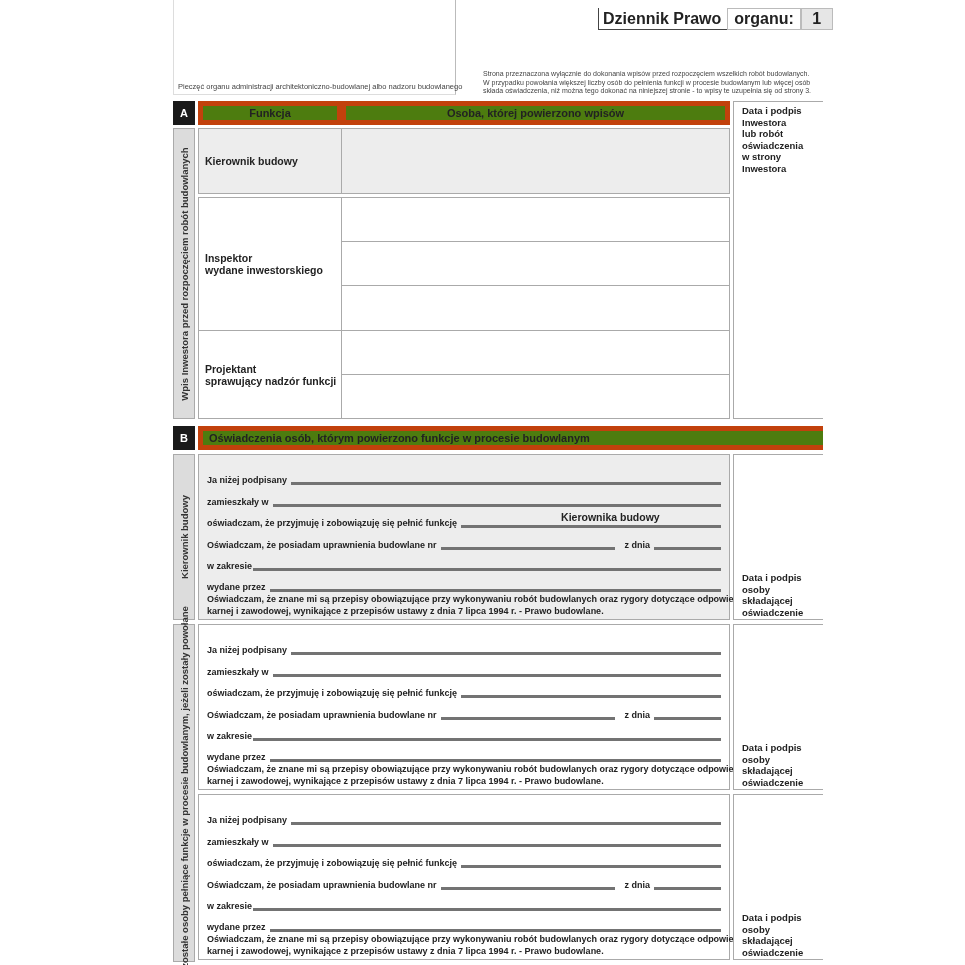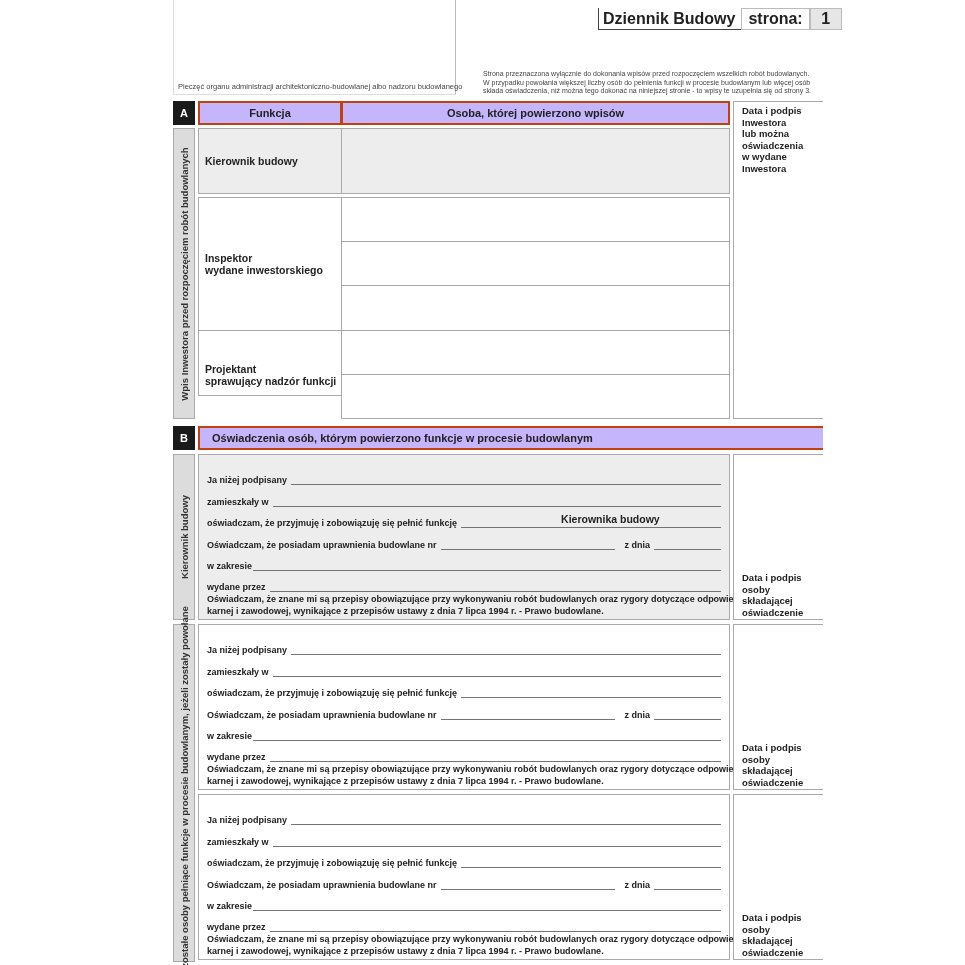--- a/index.html
+++ b/index.html
@@ -19,72 +19,72 @@
   .strona { font-weight: bold; font-size: 16px; line-height: 20px; padding: 0 6px;
             border: 1px solid #bbb; background: #fff; }
   .page-num { font-weight: bold; font-size: 16px; line-height: 20px; width: 30px; text-align: center;
               border: 1px solid #bbb; background: #e6e6e6; }
   .notice { left: 483px; top: 70px; width: 340px; font-size: 7px; line-height: 8.6px; color: #444; white-space: nowrap; }
 
   
   .badge { width: 22px; height: 24px; background: #1a1a1a; color: #fff; font-weight: bold; font-size: 11px;
            display: flex; align-items: center; justify-content: center; }
 
-  .gray-cell { background: #c4b5fd; border: 2px solid #c2410c; }
+  .gray-cell { background: #4d7c0f; border: 5px solid #c2410c; }
   .light-cell { background: #ededed; border: 1px solid #aaa; }
   .white-cell { background: #fff; border: 1px solid #aaa; }
 
   .hdr-text { font-weight: bold; font-size: 11px; display: flex; align-items: center; justify-content: center; color: #222; }
 
   .side-label { background: #dcdcdc; border: 1px solid #aaa; }
   .side-label span { position: absolute; left: 50%; top: 50%; transform: translate(-50%,-50%) rotate(-90deg);
                      white-space: nowrap; font-weight: bold; font-size: 9.5px; color: #333; }
 
   .func-label { font-weight: bold; font-size: 10.5px; line-height: 12px; color: #222; }
 
   .sig-text { font-weight: bold; font-size: 9.5px; line-height: 11.5px; color: #222; }
 
-  .b-title { font-weight: bold; font-size: 11px; color: #222; display: flex; align-items: center; padding-left: 12px; }
+  .b-title { font-weight: bold; font-size: 11px; color: #222; display: flex; align-items: center; padding-left: 6px; }
 
   
   .decl-row { position: absolute; left: 8px; display: flex; align-items: flex-end; font-size: 9px; font-weight: bold; color: #222; white-space: nowrap; }
-  .decl-row .line { flex: 1; border-bottom: 1px solid #737373; margin-left: 4px; height: 1px; position: relative; }
+  .decl-row .line { flex: 1; border-bottom: 3px solid #737373; margin-left: 4px; height: 1px; position: relative; }
   .decl-fill { position: absolute; bottom: 2px; font-weight: bold; font-size: 10.5px; white-space: nowrap; }
   .decl-final { position: absolute; left: 8px; font-size: 9px; font-weight: bold; line-height: 11.5px; color: #222; white-space: nowrap; }
   .footer-mark { left: 173px; top: 957px; font-size: 6px; color: #999; }
 </style>
 </head>
 <body>
 
 <div class="abs stamp"></div>
 <div class="abs stamp-label">Pieczęć organu administracji architektoniczno-budowlanej albo nadzoru budowlanego</div>
 
 <div class="abs title-wrap">
-  <div class="title">Dziennik Budowy</div>
-  <div class="strona">strona:</div>
+  <div class="title">Dziennik Prawo</div>
+  <div class="strona">organu:</div>
   <div class="page-num">1</div>
 </div>
 
 <div class="abs notice">
   <div>Strona przeznaczona wyłącznie  do dokonania wpisów przed rozpoczęciem wszelkich robót budowlanych.</div>
   <div>W przypadku powołania większej liczby osób do pełnienia funkcji w procesie budowlanym lub więcej osób</div>
   <div>składa oświadczenia, niż można tego dokonać na niniejszej stronie - to wpisy te uzupełnia się od strony 3.</div>
 </div>
 
 <div class="abs badge" style="left:173px; top:101px;">A</div>
 <div class="abs gray-cell hdr-text" style="left:198px; top:101px; width:144px; height:24px;">Funkcja</div>
 <div class="abs gray-cell hdr-text" style="left:341px; top:101px; width:389px; height:24px;">Osoba, której powierzono wpisów</div>
 
 <div class="abs white-cell" style="left:733px; top:101px; width:90px; height:318px; border-right:none;">
   <div class="sig-text" style="position:absolute; left:8px; top:3px;">
     <div>Data i podpis</div>
     <div>Inwestora</div>
-    <div>lub można</div>
+    <div>lub robót</div>
     <div>oświadczenia</div>
-    <div>w wydane</div>
+    <div>w strony</div>
     <div>Inwestora</div>
   </div>
 </div>
 
 <div class="abs side-label" style="left:173px; top:128px; width:22px; height:291px;">
   <span>Wpis Inwestora przed rozpoczęciem robót budowlanych</span>
 </div>
 
 <div class="abs light-cell" style="left:198px; top:128px; width:144px; height:66px;">
   <div class="func-label" style="position:absolute; left:6px; top:26px;">Kierownik budowy</div>
@@ -94,21 +94,21 @@
 <div class="abs white-cell" style="left:198px; top:197px; width:166px; height:134px;">
   <div class="func-label" style="position:absolute; left:6px; top:54px;">
     <div>Inspektor</div>
     <div>wydane inwestorskiego</div>
   </div>
 </div>
 <div class="abs white-cell" style="left:341px; top:197px; width:389px; height:45px;"></div>
 <div class="abs white-cell" style="left:341px; top:241px; width:389px; height:45px;"></div>
 <div class="abs white-cell" style="left:341px; top:285px; width:389px; height:46px;"></div>
 
-<div class="abs white-cell" style="left:198px; top:330px; width:144px; height:66px;">
+<div class="abs white-cell" style="left:198px; top:330px; width:144px; height:89px;">
   <div class="func-label" style="position:absolute; left:6px; top:32px;">
     <div>Projektant</div>
     <div>sprawujący nadzór funkcji</div>
   </div>
 </div>
 <div class="abs white-cell" style="left:341px; top:330px; width:389px; height:45px;"></div>
 <div class="abs white-cell" style="left:341px; top:374px; width:389px; height:45px;"></div>
 
 <div class="abs badge" style="left:173px; top:426px;">B</div>
 <div class="abs gray-cell b-title" style="left:198px; top:426px; width:625px; height:24px; border-right:none;">Oświadczenia osób, którym powierzono funkcje w procesie budowlanym</div>

